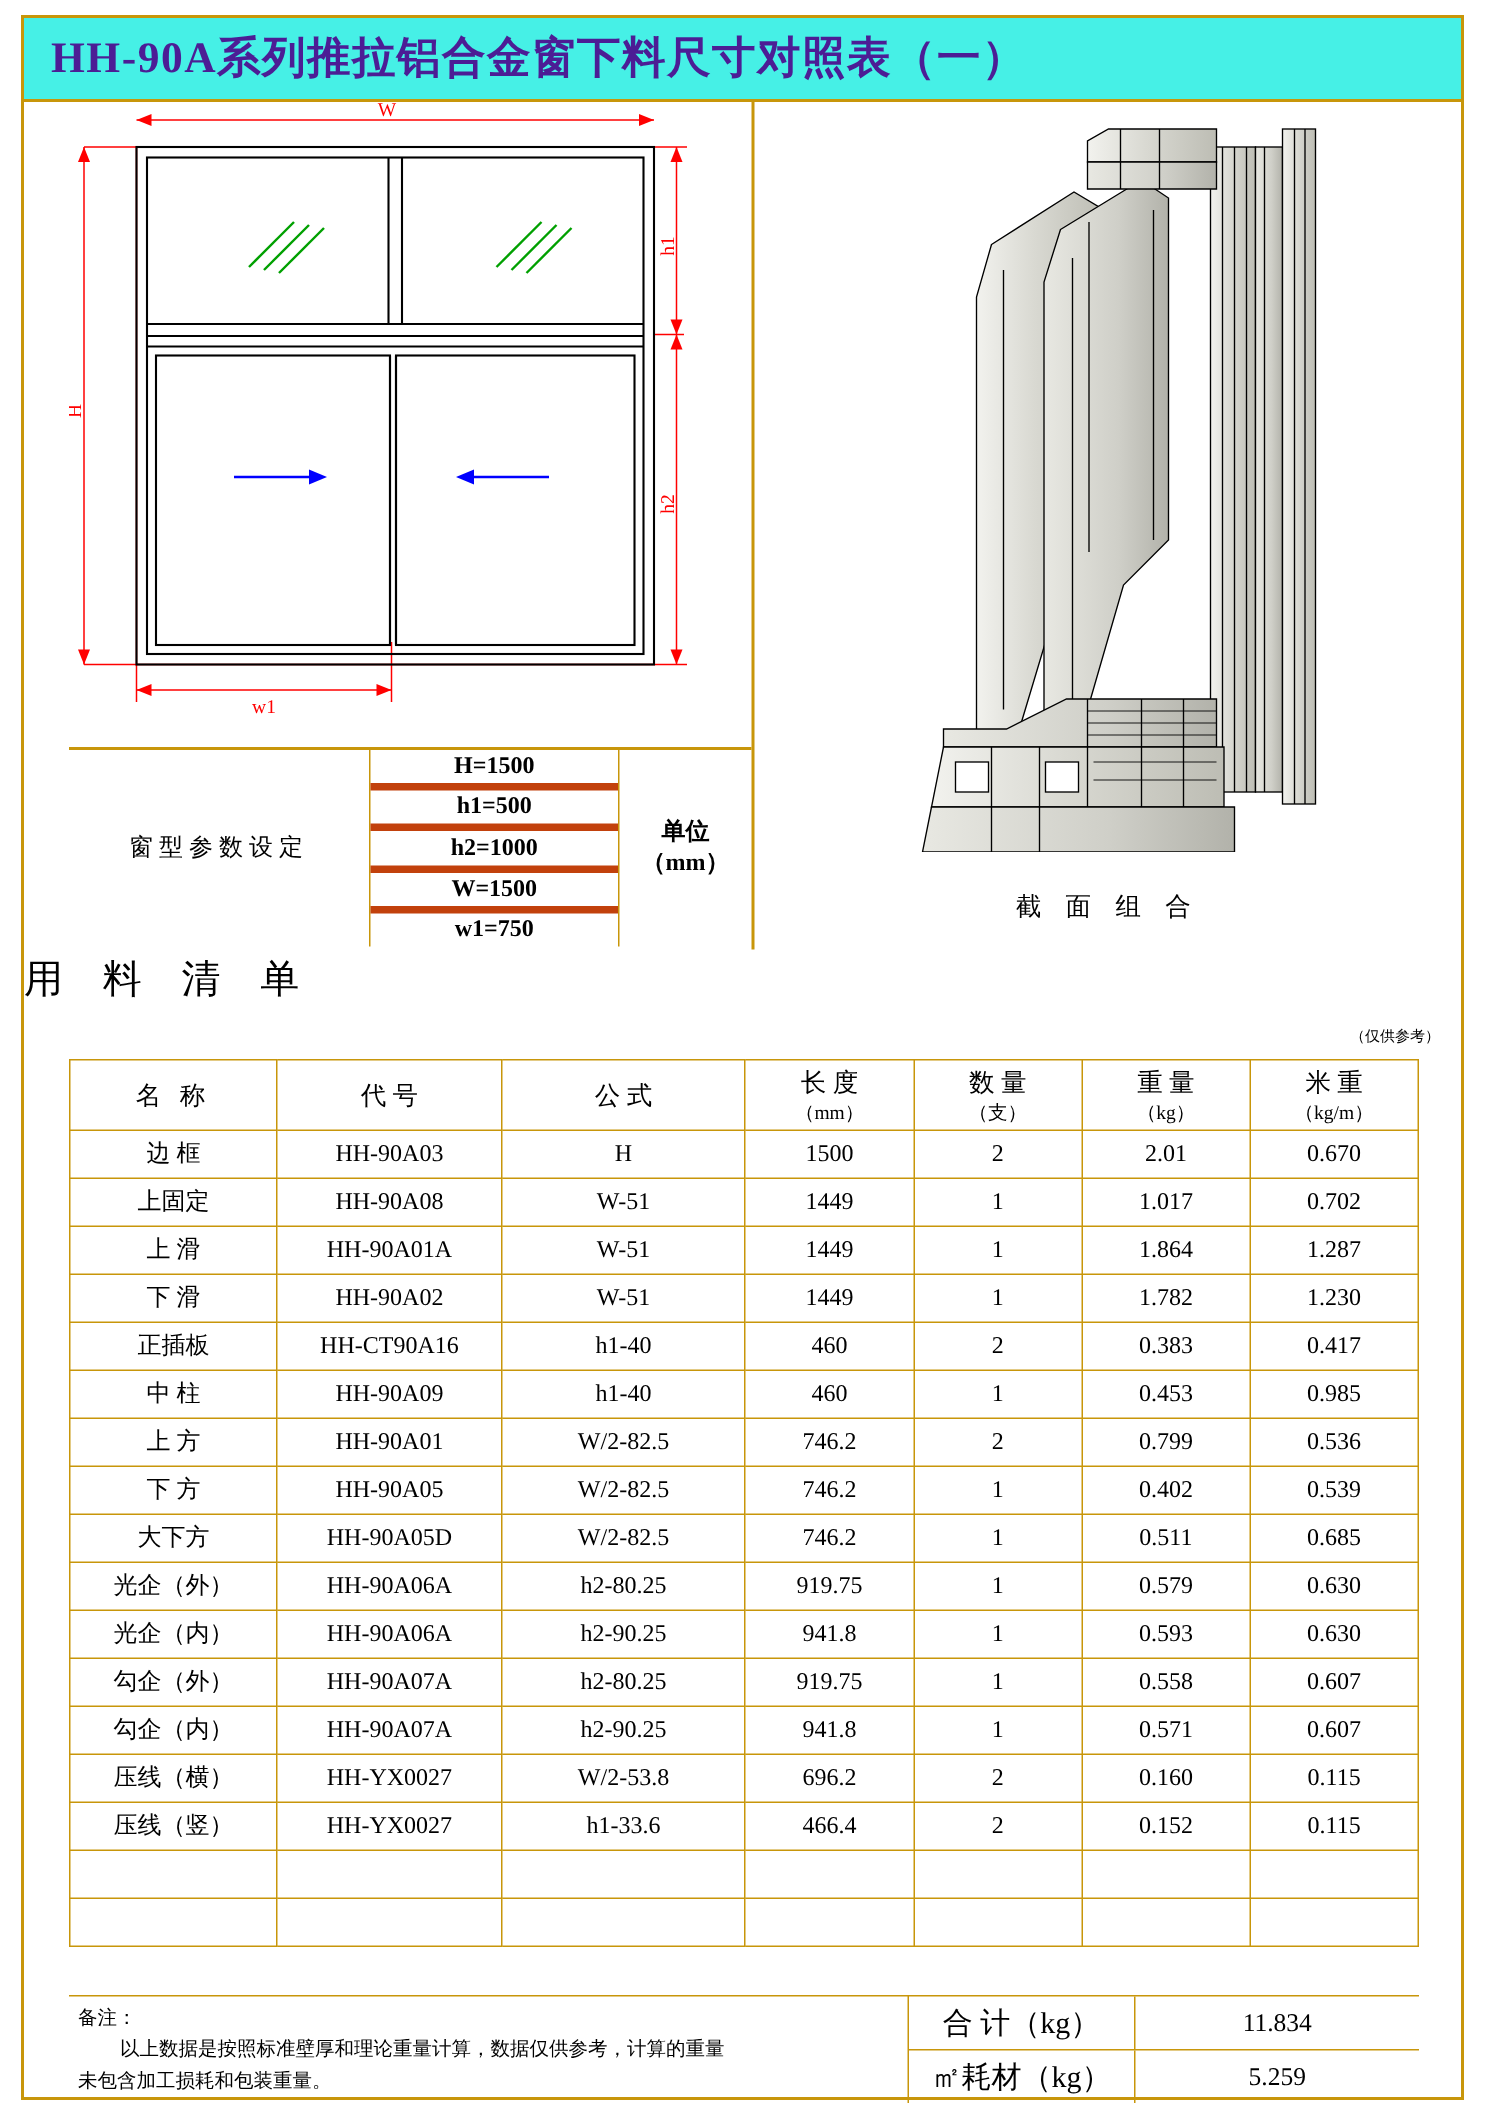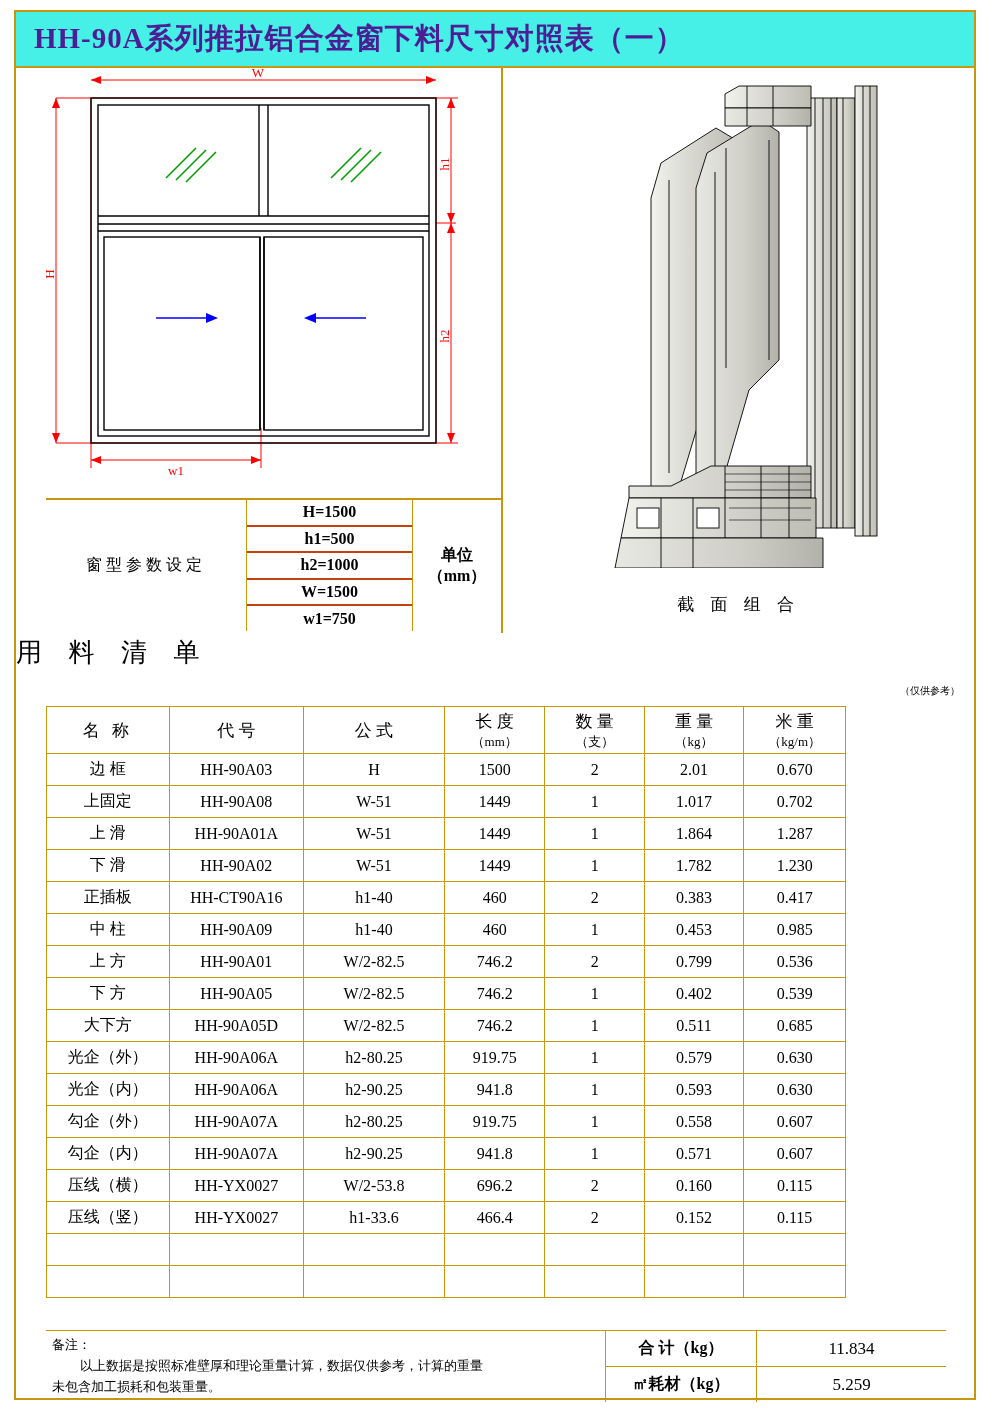--- a/index.html
+++ b/index.html
@@ -71,21 +71,21 @@
   .params-mid{
     width:165px;
     border-left:1px solid #c8960a;
     border-right:1px solid #c8960a;
     display:flex;flex-direction:column;
   }
   .params-mid div{
     flex:1;
     display:flex;align-items:center;justify-content:center;
     font-size:16px;font-weight:bold;
-    border-bottom:2px solid #c2410c;
+    border-bottom:5px solid #c2410c;
     font-family:"Liberation Serif", serif;
   }
   .params-mid div:last-child{border-bottom:none;}
   .params-unit{
     flex:1;
     display:flex;flex-direction:column;align-items:center;justify-content:center;
     font-size:16px;font-weight:bold;
     line-height:1.3;
   }
   
@@ -93,21 +93,21 @@
     position:absolute;left:0;top:623px;width:100%;
     text-align:left;font-size:26px;letter-spacing:10px;
     font-weight:normal;
   }
   .bom-note{
     position:absolute;right:14px;top:672px;
     font-size:10px;
   }
   table.bom{
     position:absolute;left:30px;top:694px;
-    width:800px;
+    width:900px;
     border-collapse:collapse;
     font-size:16px;
     padding-left:43px;
   }
   table.bom th,table.bom td{
     border:1px solid #c8960a;
     text-align:center;
     height:31px;
     padding:0;
     font-weight:normal;
@@ -145,21 +145,21 @@
     border-top:1px solid #c8960a;
   }
   .totrow{
     flex:1;display:flex;
     border-bottom:1px solid #c8960a;
   }
   .totrow:last-child{border-bottom:none;}
   .totlab{
     width:150px;
     display:flex;align-items:center;justify-content:center;
-    font-size:16px;font-weight:bold;
+    font-size:20px;font-weight:normal;
     border-right:1px solid #c8960a;
   }
   .totval{
     flex:1;display:flex;align-items:center;justify-content:center;
     font-size:17px;
   }
   svg{display:block;}
 </style>
 </head>
 <body>

